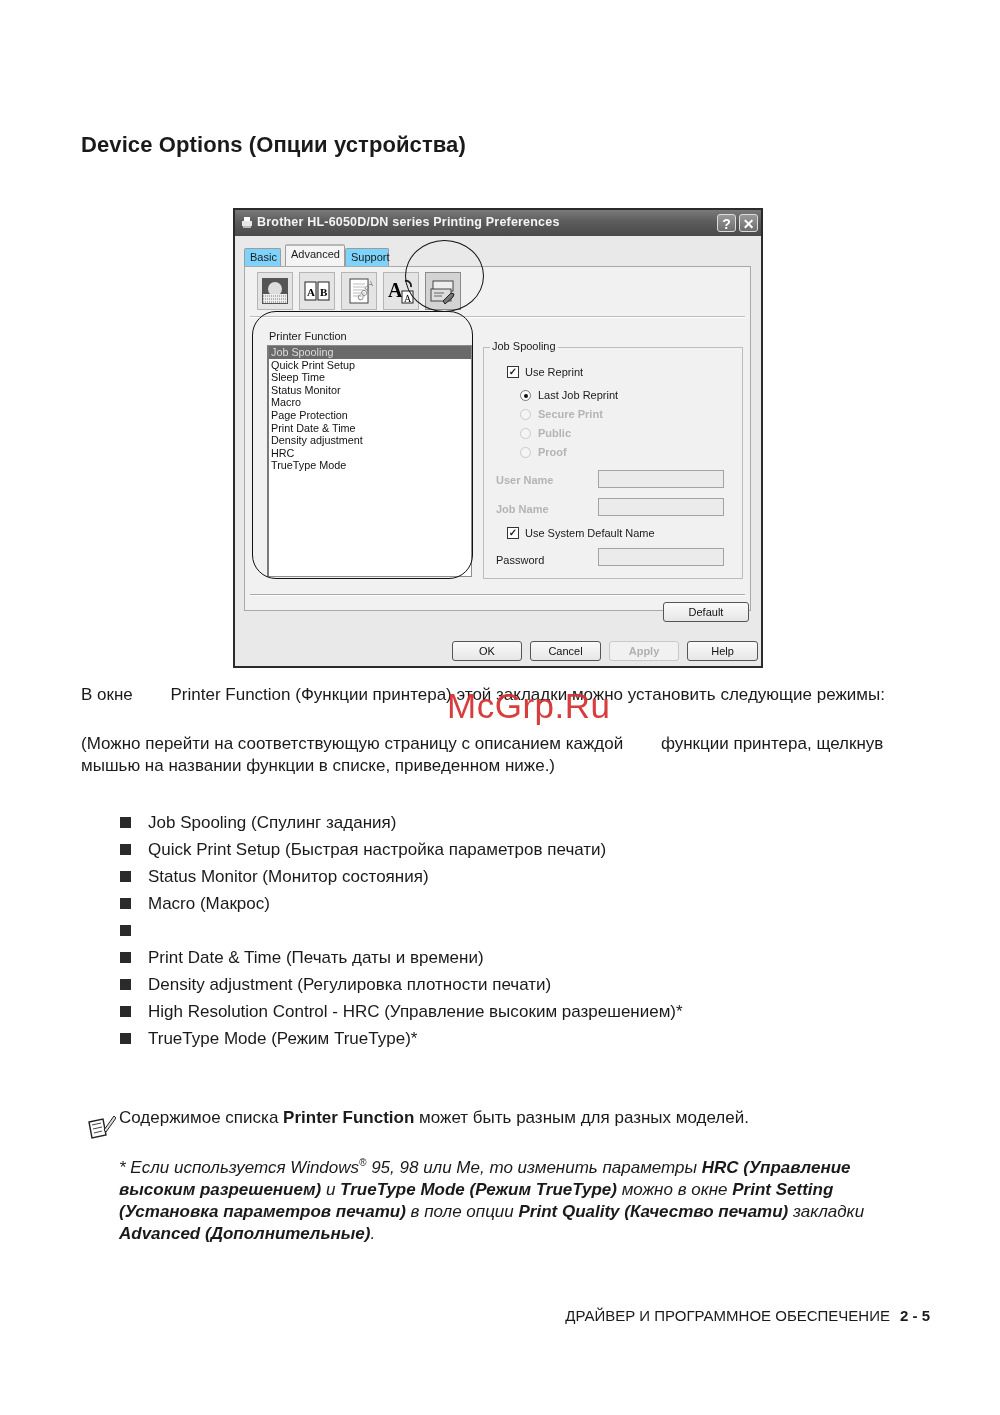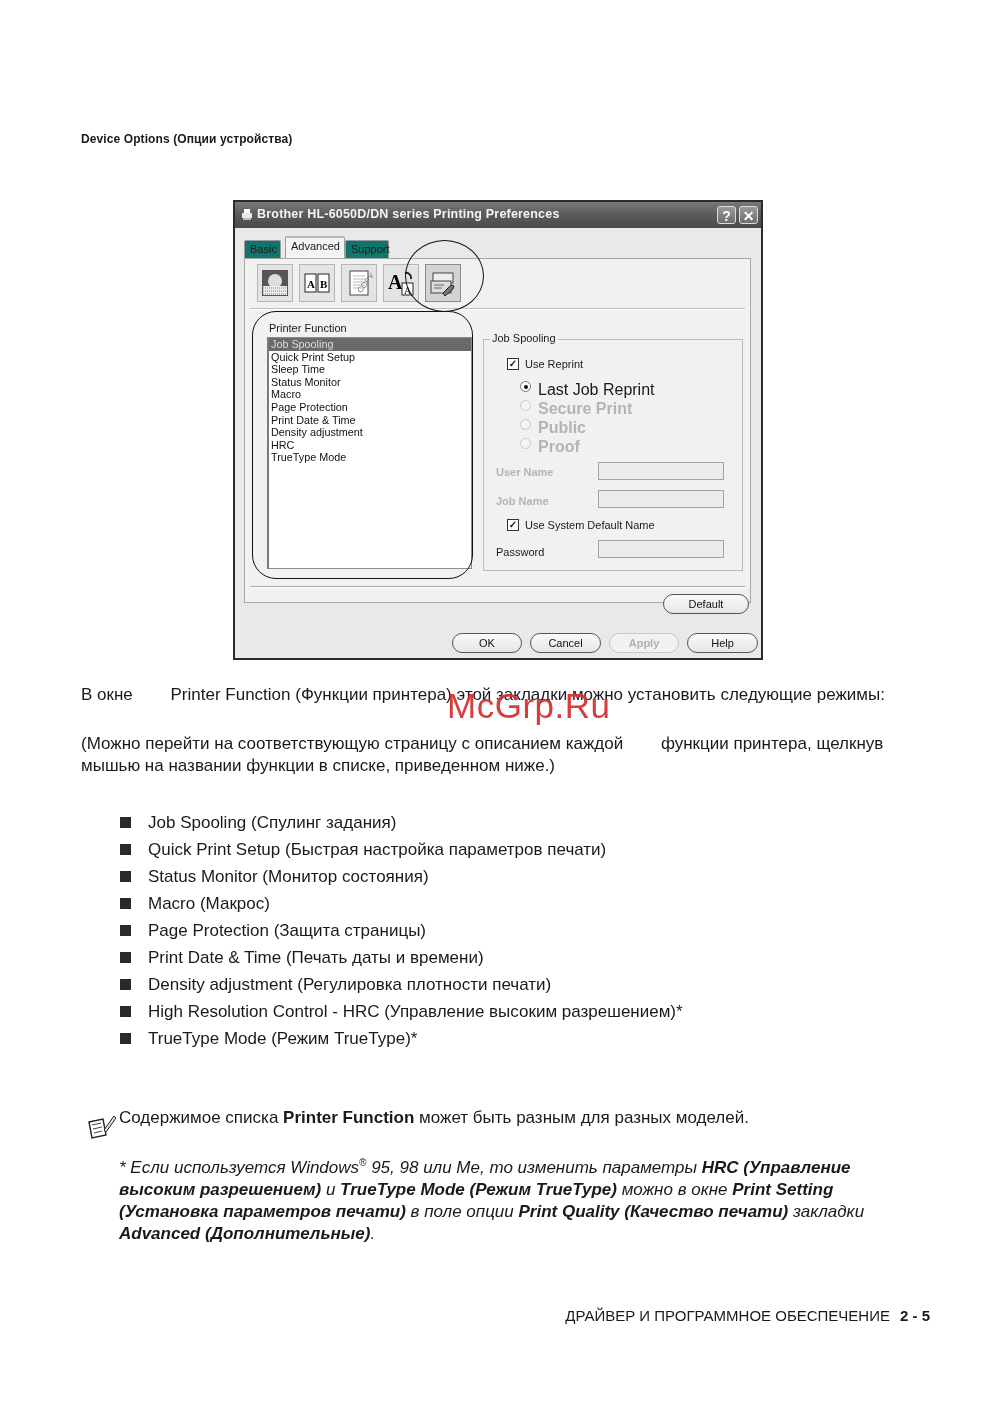--- a/index.html
+++ b/index.html
@@ -1,36 +1,36 @@
 <!DOCTYPE html>
 <html><head>
 <meta charset="utf-8">
 <style>
   html, body { margin: 0; padding: 0; background: #ffffff; }
   body { width: 1000px; height: 1415px; position: relative; overflow: hidden;
          font-family: "Liberation Sans", sans-serif; color: #1a1a1a; }
 
-  .section-title { position: absolute; left: 81px; top: 132px; font-size: 12px; font-weight: bold; letter-spacing: 0.1px; }
+  .section-title { position: absolute; left: 81px; top: 132px; font-size: 22px; font-weight: bold; letter-spacing: 0.1px; }
 
   
-  .dialog { position: absolute; left: 233px; top: 200px; width: 530px; height: 460px;
+  .dialog { position: absolute; left: 233px; top: 208px; width: 530px; height: 460px;
             background: #e9e9e9; border: 2px solid #2b2b2b; box-sizing: border-box; }
   .titlebar { position: absolute; left: 0; top: 0; right: 0; height: 26px;
               background: linear-gradient(#7a7a7a, #5c5c5c 45%, #4a4a4a); }
   .titlebar .app-icon { position: absolute; left: 5px; top: 5px; width: 14px; height: 14px; }
   .titlebar .title { position: absolute; left: 22px; top: 5px; color: #f4f4f4; font-size: 12.5px; font-weight: bold; letter-spacing: 0.2px; }
   .tb-btn { position: absolute; top: 4px; width: 19px; height: 18px; border: 1px solid #dcdcdc; border-radius: 3px;
             background: linear-gradient(#9a9a9a, #6e6e6e); color: #fff; font-size: 14px; font-weight: bold;
             text-align: center; line-height: 18px; box-sizing: border-box; }
   .tb-help { right: 25px; }
   .tb-close { right: 3px; }
 
   .tabs { position: absolute; left: 9px; top: 36px; height: 20px; }
   .tab { position: absolute; top: 2px; height: 18px; border: 1px solid #9c9c9c; border-bottom: none;
-         background: #0f766e; font-size: 11px; line-height: 17px; padding: 0 5px; box-sizing: border-box; border-radius: 2px 2px 0 0; }
+         background: #7dd3fc; font-size: 11px; line-height: 17px; padding: 0 5px; box-sizing: border-box; border-radius: 2px 2px 0 0; }
   .tab.active { top: -2px; height: 22px; background: #f4f4f4; border-top: 2px solid #b7b7b7; z-index: 2; }
   .tab-basic { left: 0; width: 37px; }
   .tab-advanced { left: 41px; width: 60px; }
   .tab-support { left: 101px; width: 44px; }
 
   .panel { position: absolute; left: 9px; top: 56px; width: 507px; height: 345px; border: 1px solid #a9a9a9;
            background: #f1f1f1; box-sizing: border-box; }
 
   .toolbar-icon { position: absolute; top: 5px; width: 36px; height: 38px; border: 1px solid #b5b5b5; background: #e4e4e4;
                   box-sizing: border-box; display: flex; align-items: center; justify-content: center; }
@@ -46,32 +46,32 @@
              border: 1px solid #8c8c8c; border-left: 2px solid #7a7a7a; box-sizing: border-box; }
   .list-item { height: 12.6px; line-height: 12.6px; font-size: 10.8px; padding-left: 2px; color: #111; white-space: nowrap; }
   .list-item.selected { background: #6a6a6a; color: #dcdcdc; }
 
   .groupbox { position: absolute; left: 238px; top: 80px; width: 260px; height: 232px; border: 1px solid #bcbcbc; box-sizing: border-box; }
   .groupbox-legend { position: absolute; left: 6px; top: -8px; background: #f1f1f1; padding: 0 2px; font-size: 11px; }
 
   .check { position: absolute; font-size: 11px; display: flex; align-items: center; }
   .check .box { width: 10px; height: 10px; border: 1px solid #333; background: #fff; margin-right: 6px;
                 font-size: 10px; line-height: 10px; text-align: center; font-weight: bold; }
-  .radio { position: absolute; font-size: 16px; display: flex; align-items: flex-start; }
+  .radio { position: absolute; font-size: 11px; display: flex; align-items: flex-end; }
   .radio .dot { width: 9px; height: 9px; border-radius: 50%; border: 1px solid #777; background: #fff; margin-right: 7px; position: relative; }
   .radio .dot.on::after { content: ""; position: absolute; left: 2.5px; top: 2.5px; width: 4px; height: 4px; border-radius: 50%; background: #111; }
   .disabled { color: #b4b4b4; font-weight: bold; }
   .radio.disabled .dot { border-color: #c9c9c9; background: #f4f4f4; }
 
   .field-label { position: absolute; font-size: 11px; }
   .field { position: absolute; width: 126px; height: 18px; border: 1px solid #a3a3a3; background: #ebebeb; box-sizing: border-box; }
 
   .bottom-sep { position: absolute; left: 5px; right: 5px; top: 327px; border-top: 1px solid #a9a9a9; border-bottom: 1px solid #fff; }
 
-  .btn { position: absolute; height: 20px; border: 1px solid #555; border-radius: 10px; background: linear-gradient(#fafafa, #e6e6e6);
+  .btn { position: absolute; height: 20px; border: 1px solid #555; border-radius: 3px; background: linear-gradient(#fafafa, #e6e6e6);
          font-size: 11px; text-align: center; line-height: 18px; box-sizing: border-box; color: #111; }
   .btn.disabled { border-color: #c8c8c8; color: #b0b0b0; background: #f1f1f1; }
 
   
   .para { position: absolute; left: 81px; font-size: 17px; line-height: 22px; width: 840px; }
   .para b { font-weight: normal; margin-left: 33px; }
   .bullets { position: absolute; left: 120px; top: 809px; margin: 0; padding: 0; list-style: none; }
   .bullets li { height: 27px; font-size: 17px; line-height: 22px; display: flex; align-items: center; }
   .bullets .sq { width: 11px; height: 11px; background: #2a2a2a; margin-right: 17px; flex: none; }
 
@@ -239,21 +239,20 @@
     <li>
       <span class="sq"></span>
       <span>Status Monitor (Монитор состояния)</span>
     </li>
     <li>
       <span class="sq"></span>
       <span>Macro (Макрос)</span>
     </li>
     <li>
       <span class="sq"></span>
-      <span>Page Protection (Защита страницы)</span>
     </li>
     <li>
       <span class="sq"></span>
       <span>Print Date &amp; Time (Печать даты и времени)</span>
     </li>
     <li>
       <span class="sq"></span>
       <span>Density adjustment (Регулировка плотности печати)</span>
     </li>
     <li>

